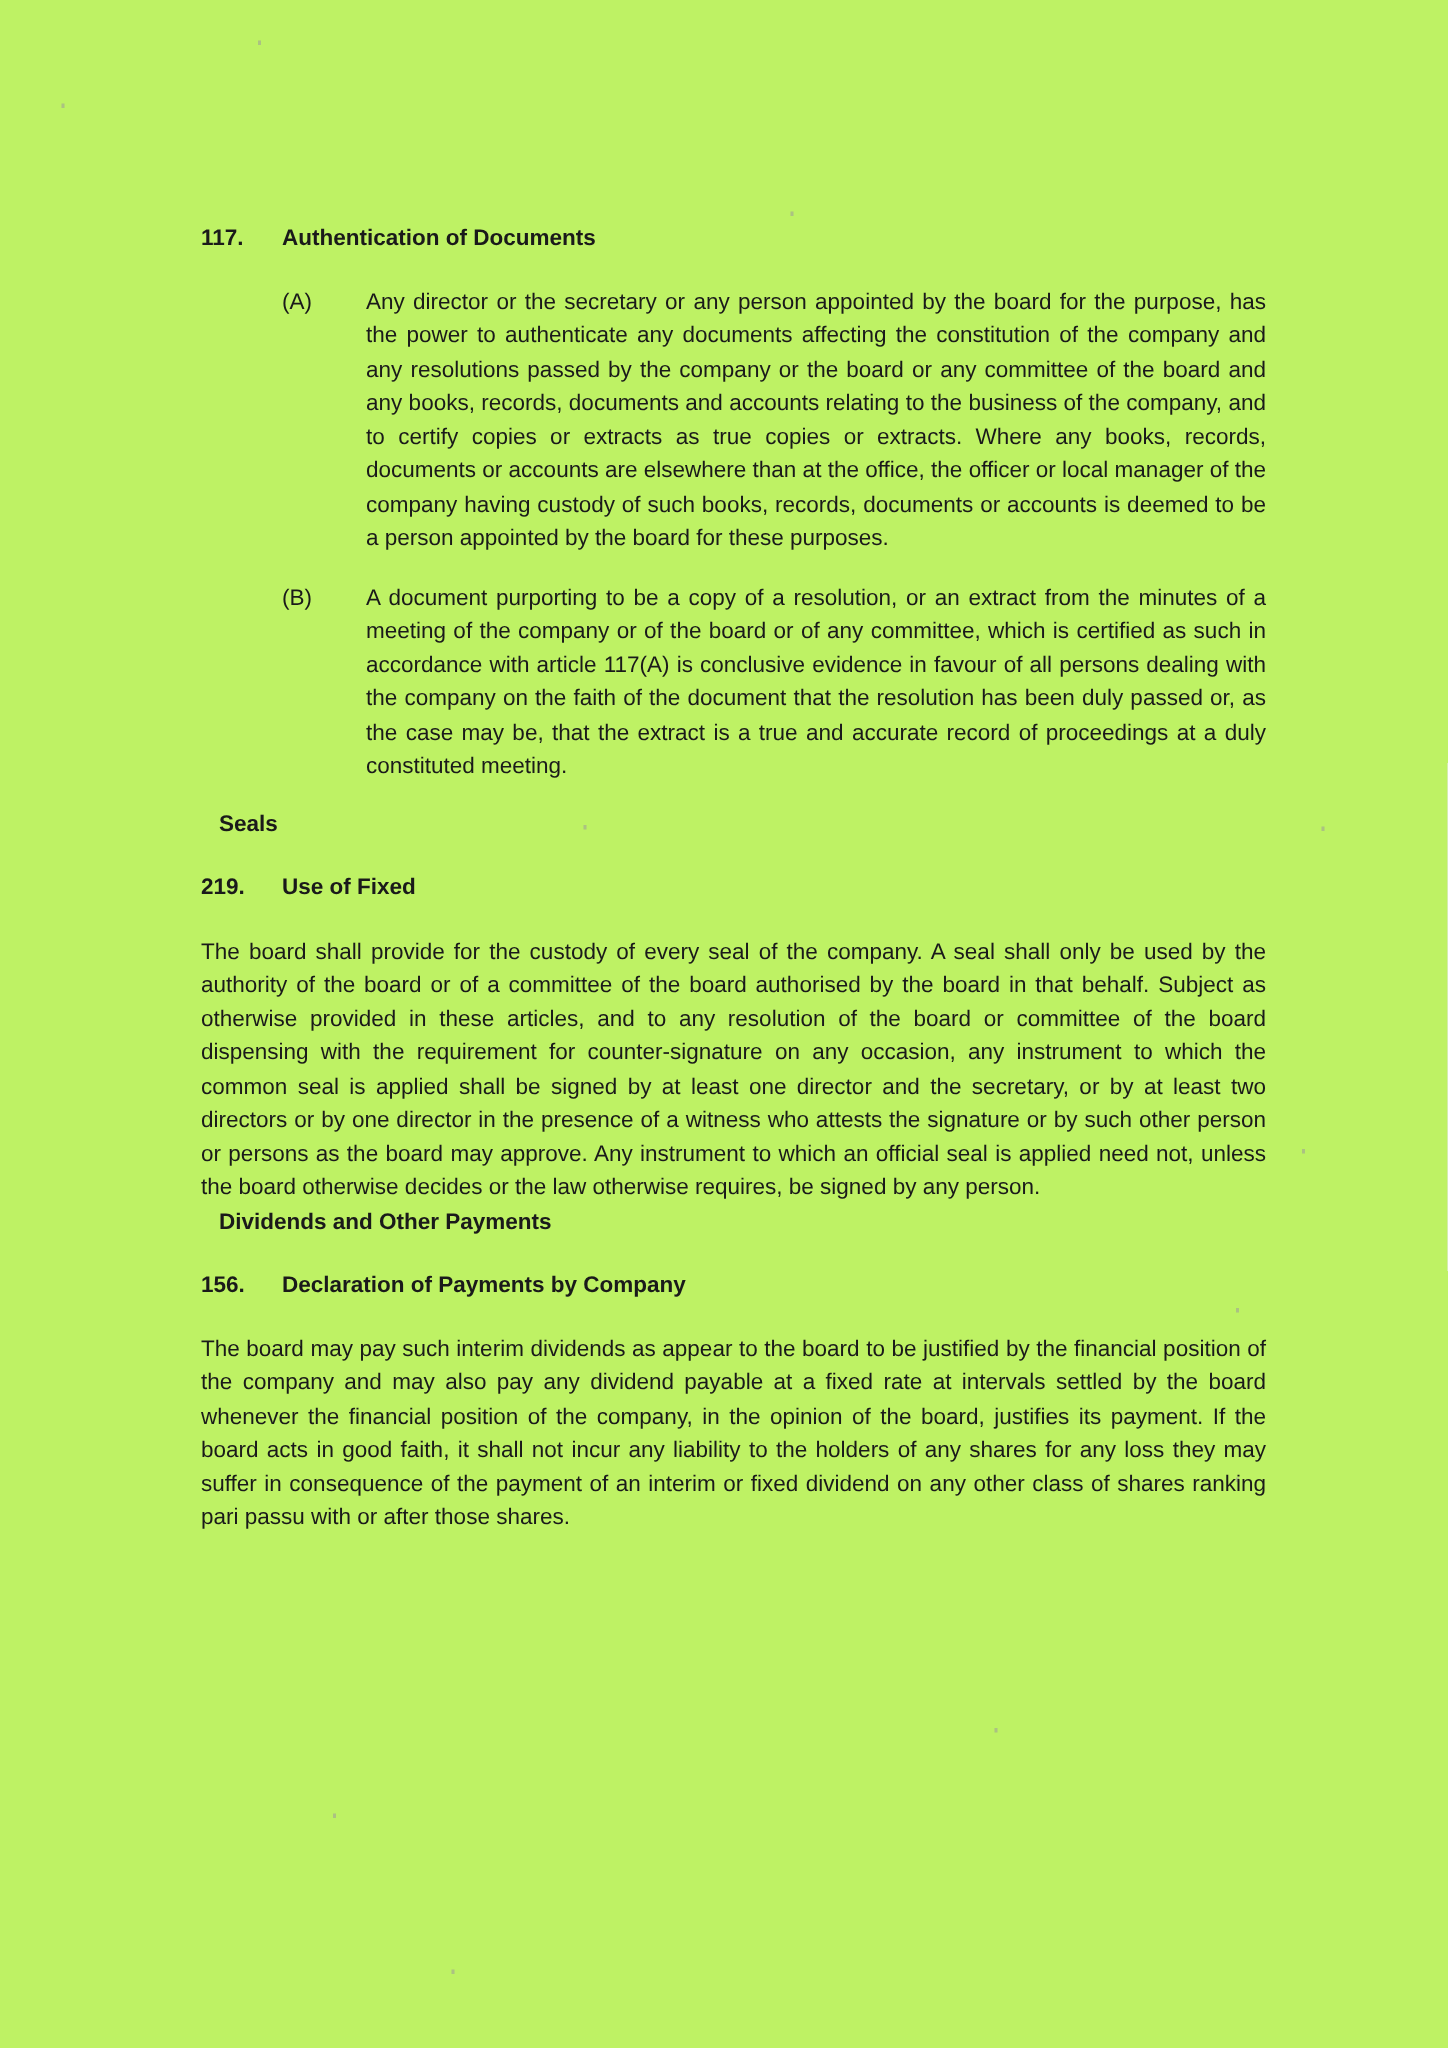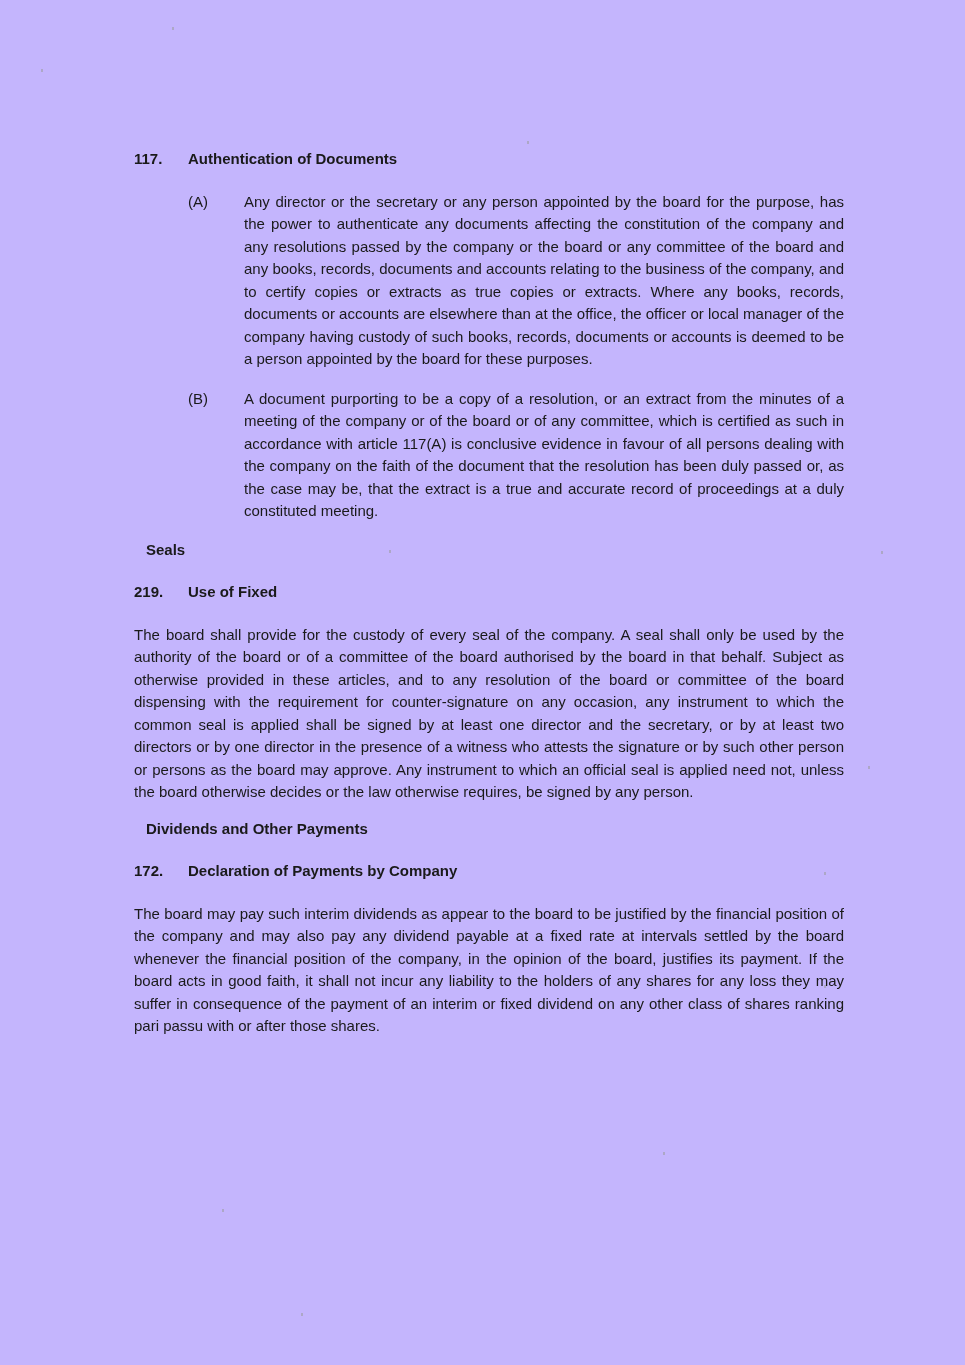--- a/index.html
+++ b/index.html
@@ -4,21 +4,21 @@
 <style>
   html, body {
     margin: 0;
     padding: 0;
     background: #e8e8e8;
   }
   .page {
     position: relative;
     width: 965px;
     height: 1365px;
-    background: #c4b5fd;
+    background: #bef264;
     overflow: hidden;
     font-family: "Liberation Sans", "DejaVu Sans", sans-serif;
     color: #1a1a1a;
   }
   .content {
     position: absolute;
     left: 134px;
     top: 148px;
     width: 710px;
     font-size: 15px;
@@ -46,21 +46,21 @@
     position: absolute;
     left: 54px;
     top: 0;
   }
   .clause-a { margin-bottom: 17px; }
   .clause-b { margin-bottom: 16px; }
   .body-para {
     text-align: justify;
     margin: 0;
   }
-  .para-118 { margin-bottom: 14px; }
+  .para-118 { margin-bottom: 0; }
   .para-119 { margin-bottom: 20px; }
   .para-120 { margin-bottom: 0; }
   .speck {
     position: absolute;
     width: 2px;
     height: 3px;
     background: #9a9a9a;
     opacity: 0.55;
   }
 </style>
@@ -101,21 +101,21 @@
 
     <div class="article-heading">
       <span class="num">219.</span><span class="ttl">Use of Fixed</span>
     </div>
 
     <p class="body-para para-118">The board shall provide for the custody of every seal of the company.  A seal shall only be used by the authority of the board or of a committee of the board authorised by the board in that behalf.  Subject as otherwise provided in these articles, and to any resolution of the board or committee of the board dispensing with the requirement for counter-signature on any occasion, any instrument to which the common seal is applied shall be signed by at least one director and the secretary, or by at least two directors or by one director in the presence of a witness who attests the signature or by such other person or persons as the board may approve.  Any instrument to which an official seal is applied need not, unless the board otherwise decides or the law otherwise requires, be signed by any person.</p>
 
     <div class="section-heading">Dividends and Other Payments</div>
 
     <div class="article-heading">
-      <span class="num">172.</span><span class="ttl">Declaration of Payments by Company</span>
+      <span class="num">156.</span><span class="ttl">Declaration of Payments by Company</span>
     </div>
 
 
 
     <p class="body-para para-120">The board may pay such interim dividends as appear to the board to be justified by the financial position of the company and may also pay any dividend payable at a fixed rate at intervals settled by the board whenever the financial position of the company, in the opinion of the board, justifies its payment.  If the board acts in good faith, it shall not incur any liability to the holders of any shares for any loss they may suffer in consequence of the payment of an interim or fixed dividend on any other class of shares ranking pari passu with or after those shares.</p>
 
   </div>
 </div>
 
 </body></html>

